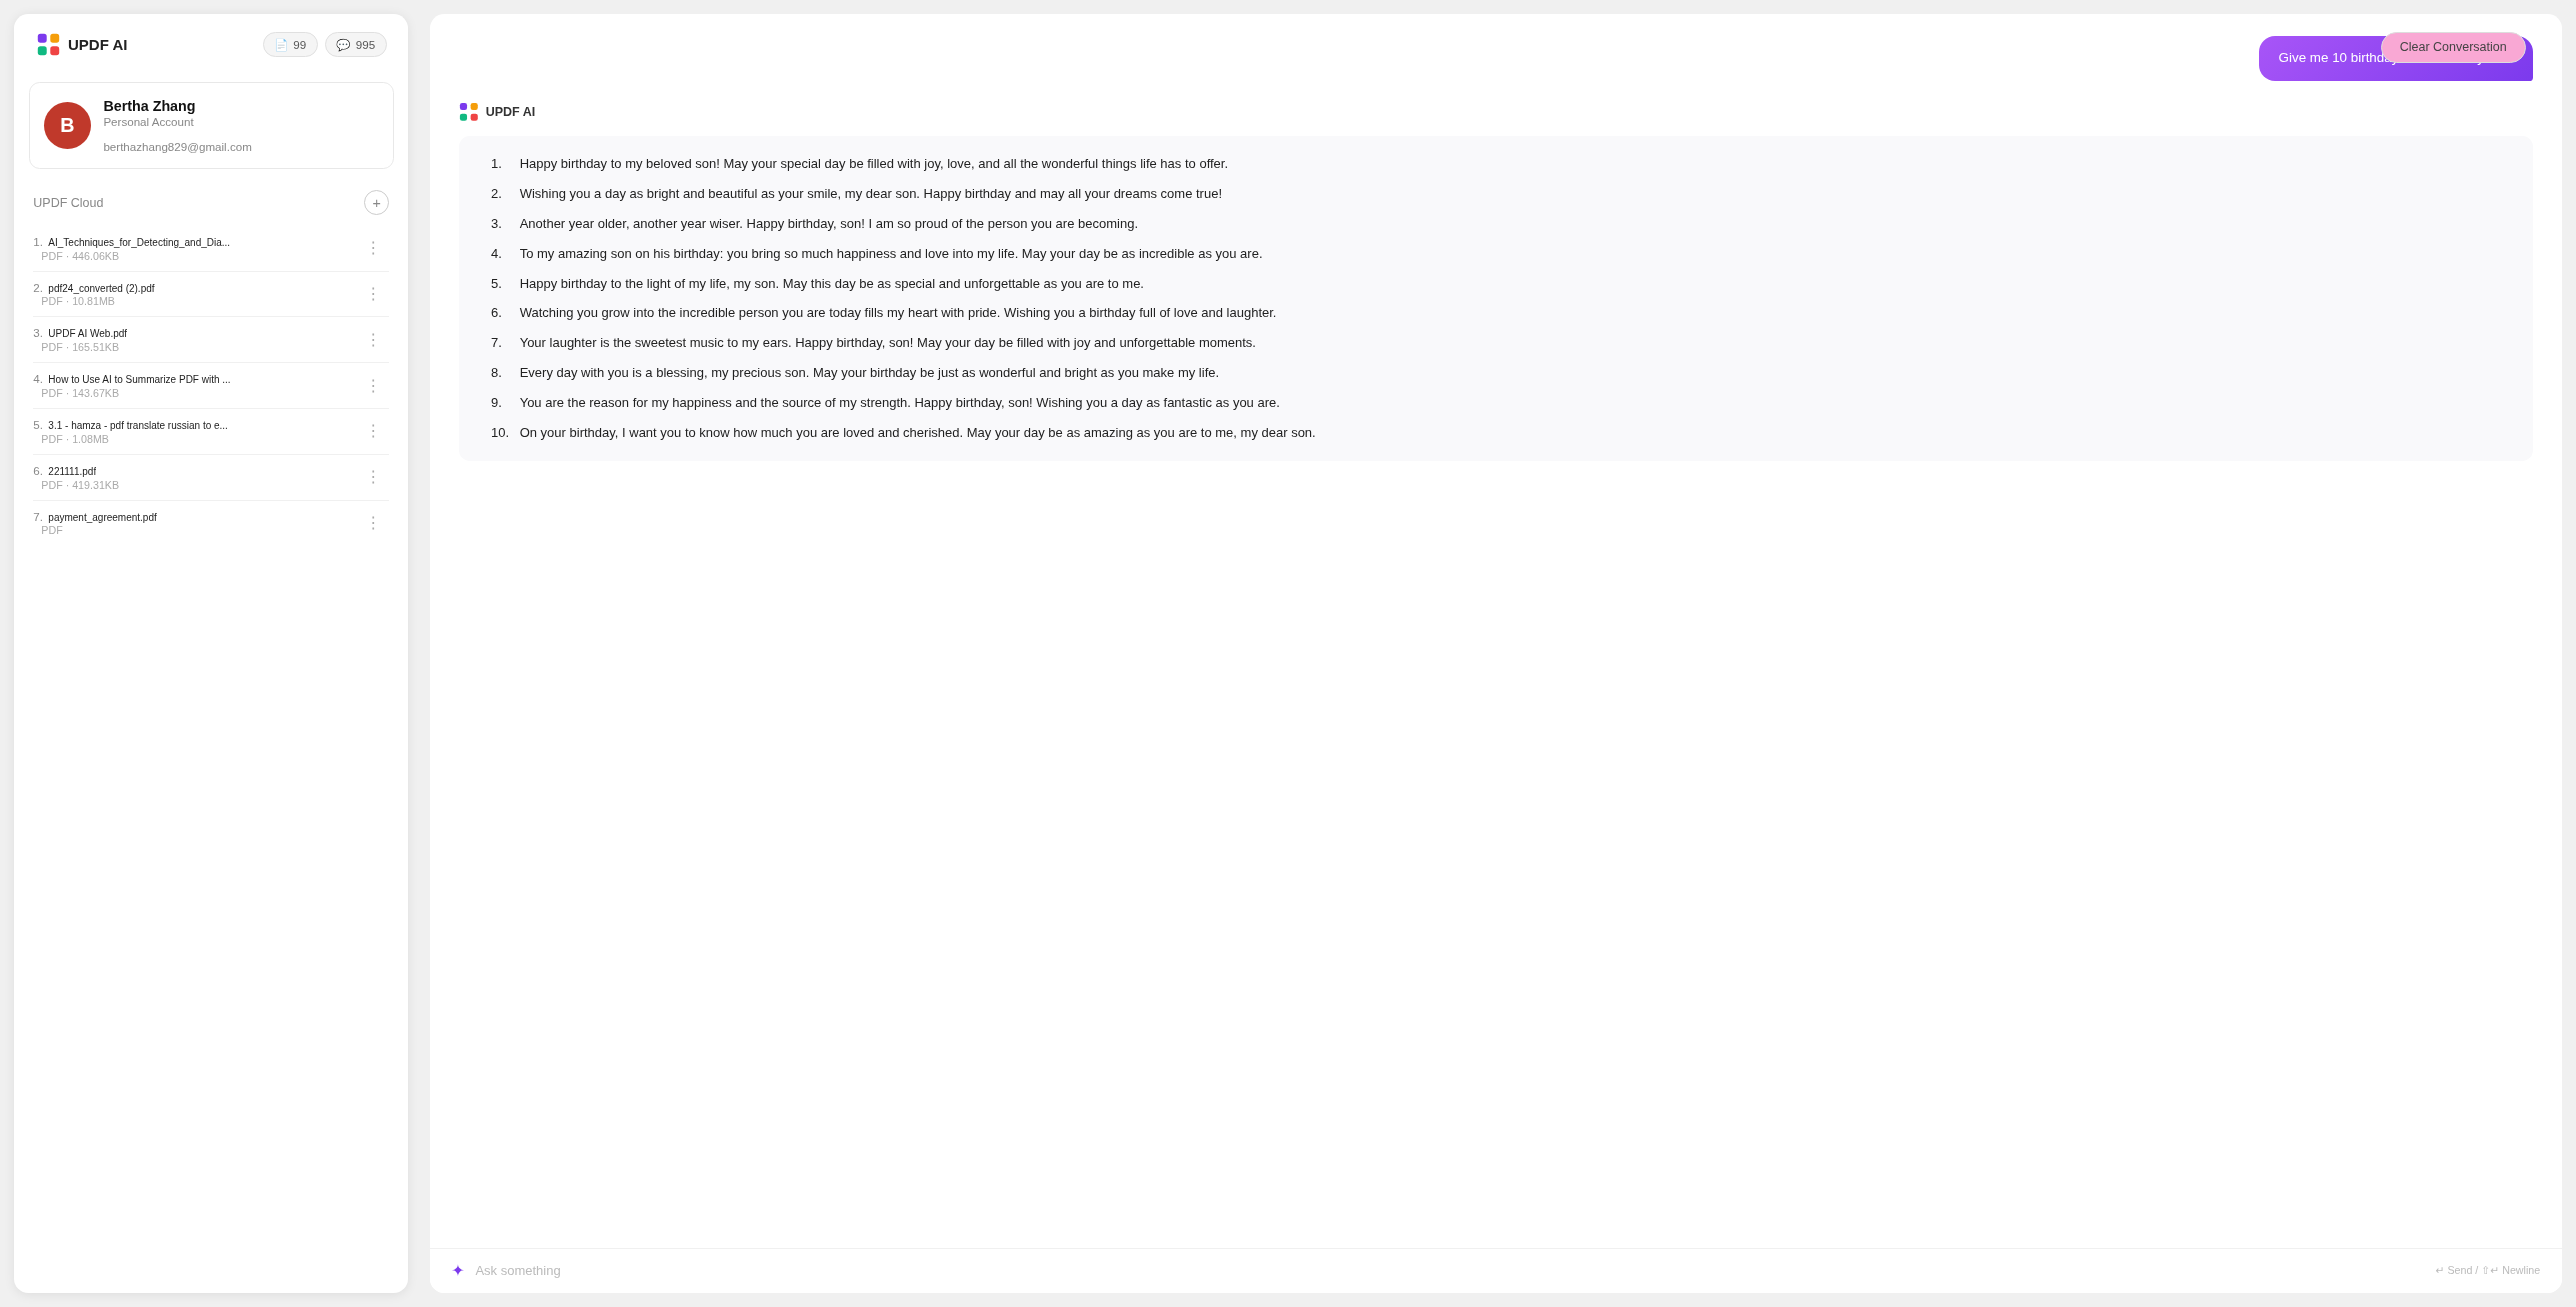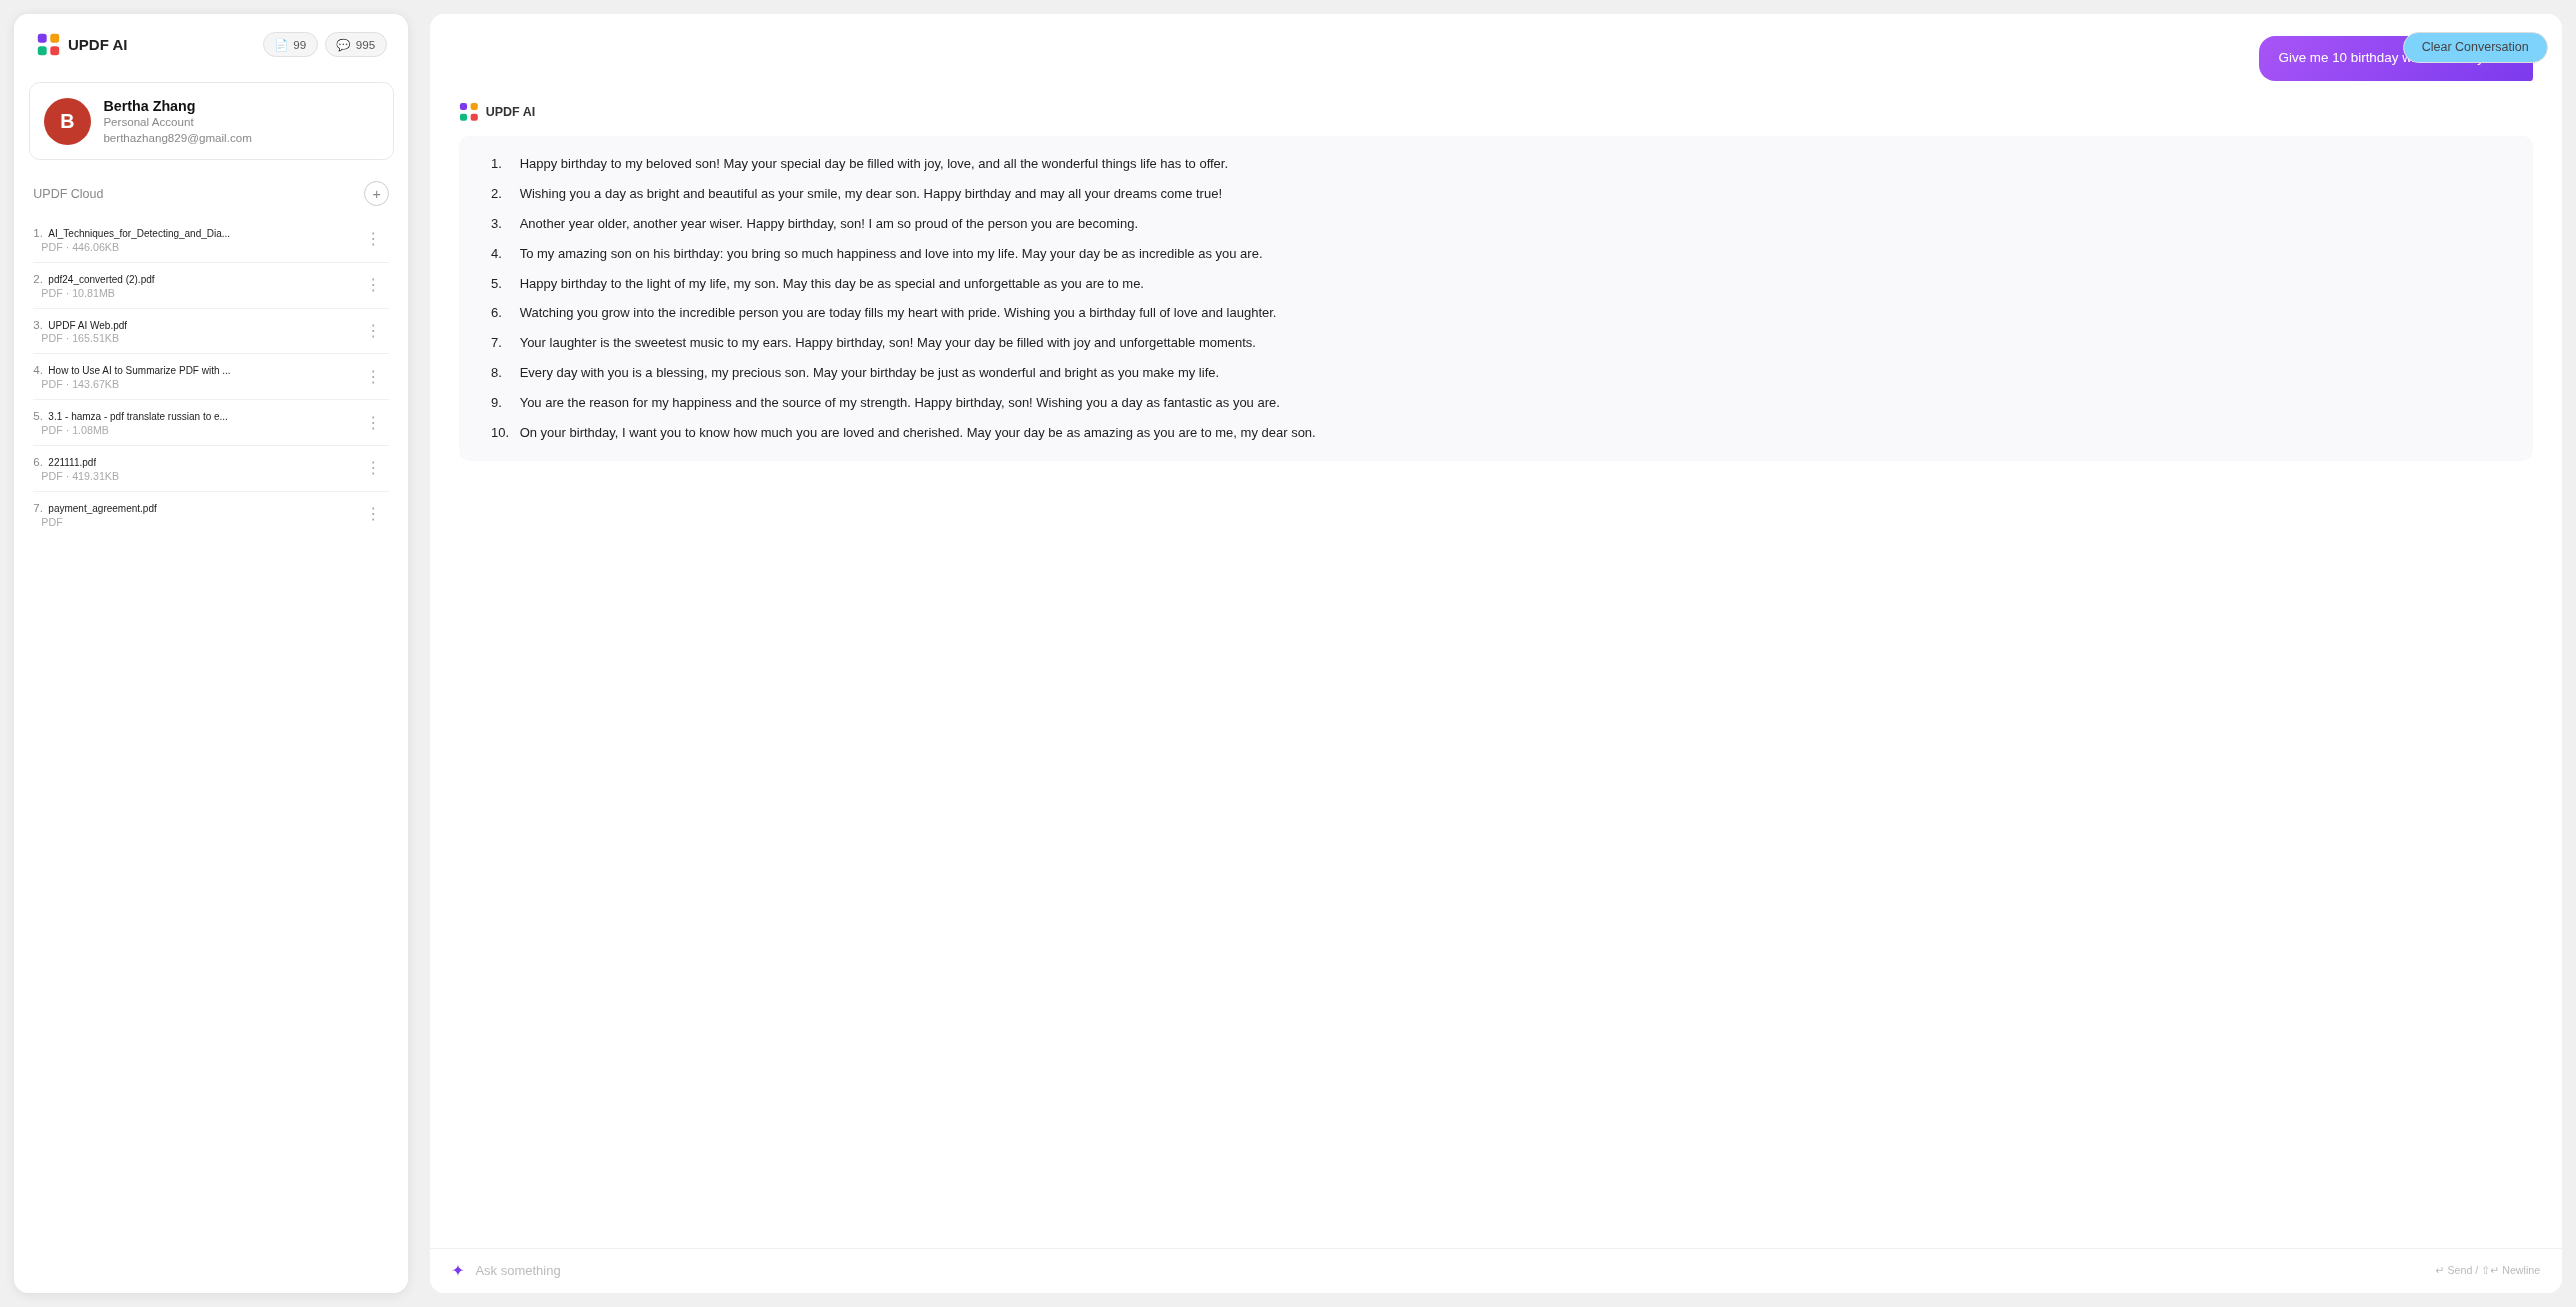--- a/index.html
+++ b/index.html
@@ -104,21 +104,21 @@
       color: #111;
     }
     .profile-type {
       font-size: 11.6px;
       color: #888;
       margin-top: 1.8px;
     }
     .profile-email {
       font-size: 11.6px;
       color: #888;
-      margin-top: 3px;
+      margin-top: 12px;
     }
 
     
     .cloud-section {
       padding: 0 19px;
       flex: 1;
       overflow-y: auto;
     }
 
     .cloud-header {
@@ -226,22 +226,22 @@
       display: flex;
       flex-direction: column;
       overflow: hidden;
       position: relative;
     }
 
     
     .clear-btn {
       position: absolute;
       top: 18px;
-      right: 14px;
-      background: #7dd3fc;
+      right: 36px;
+      background: #f9a8d4;
       border: 1.3px solid #ddd;
       border-radius: 18px;
       padding: 7.2px 18px;
       font-size: 12.5px;
       color: #444;
       cursor: pointer;
       z-index: 10;
     }
 
     

